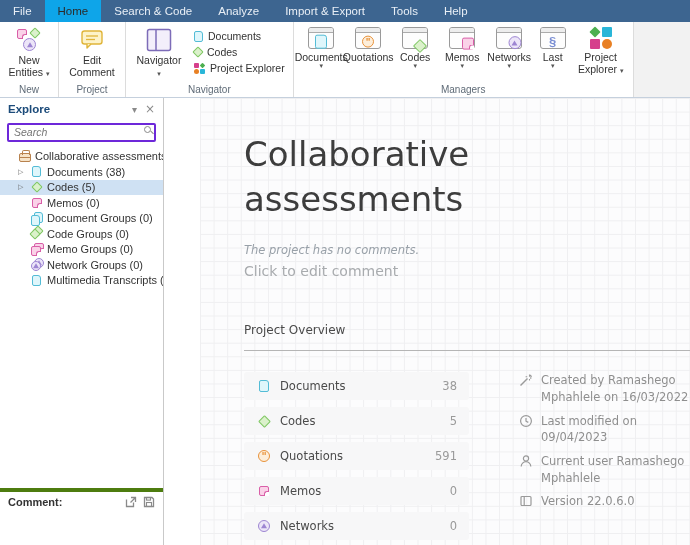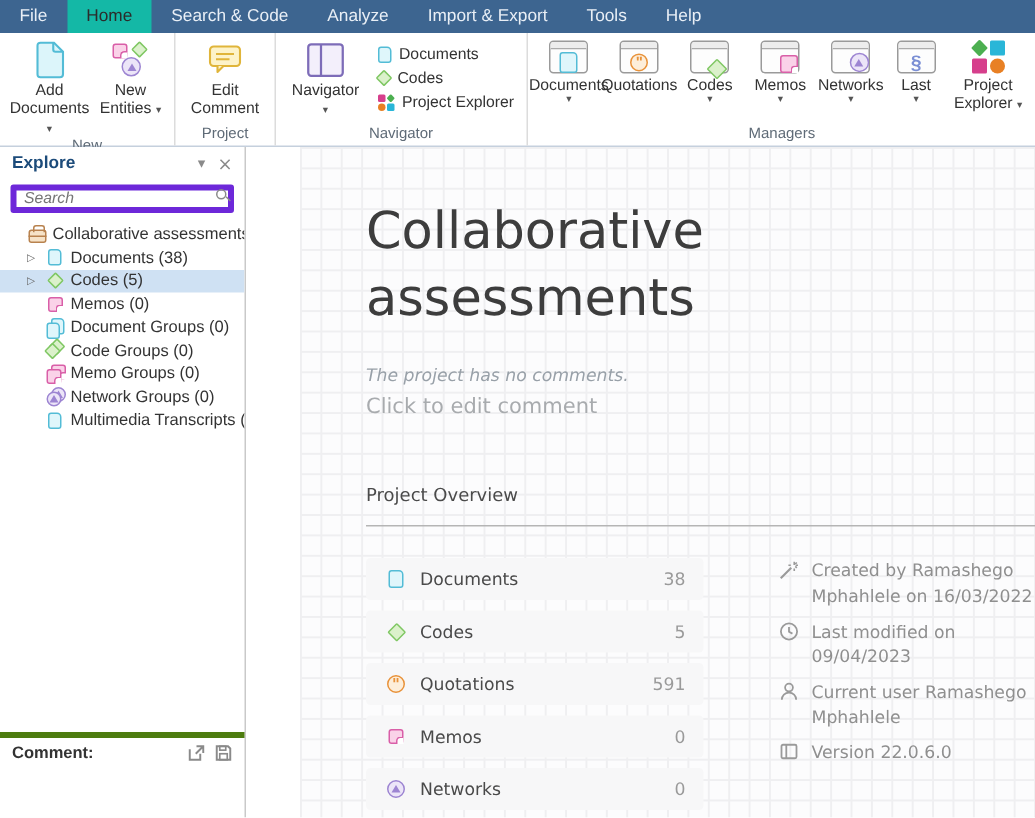--- a/index.html
+++ b/index.html
@@ -3,21 +3,21 @@
 <meta charset="utf-8">
 <style>
   * { margin:0; padding:0; box-sizing:border-box; }
   html,body { width:690px; height:545px; overflow:hidden; }
   body { font-family:"Liberation Sans", sans-serif; background:#fff; color:#333; }
   .app { width:690px; height:545px; display:flex; flex-direction:column; overflow:hidden; }
 
   
   .menubar { height:22px; background:#3d6590; display:flex; align-items:stretch; flex:none; }
   .mtab { padding:0 13px; display:flex; align-items:center; font-size:11.5px; color:#e9eff6; cursor:default; }
-  .mtab.active { background:#14b8a6; color:#2b2b2b; }
+  .mtab.active { background:#0ea5e9; color:#2b2b2b; }
 
   
   .ribbon { height:76px; background:#fff; border-bottom:1px solid #c5d0dd; display:flex; align-items:stretch; flex:none; }
   .rgroup { display:flex; flex-direction:column; border-right:1px solid #dcdcdc; }
   .rgroup-content { flex:1; display:flex; align-items:flex-start; padding:3px 4px 0; }
   .rgroup-label { text-align:center; font-size:10px; color:#5f6b77; padding:1px 4px 2px; }
   .bigbtn { width:58px; display:flex; flex-direction:column; align-items:center; text-align:center; padding-top:1px; cursor:pointer; }
   .bigbtn .bicon { height:28px; display:flex; align-items:center; justify-content:center; }
   .bigbtn .blabel { font-size:10.5px; line-height:1.18; color:#333; }
   .caret { font-family:"DejaVu Sans",sans-serif; font-size:7px; color:#555; line-height:1; }
@@ -61,21 +61,21 @@
 
   
   .bodyrow { flex:1; display:flex; min-height:0;gap:36px; }
 
   
   .sidebar { width:164px; flex:none; background:#fff; border-right:1px solid #c9c9c9; display:flex; flex-direction:column; min-height:0; }
   .sb-head { display:flex; align-items:center; padding:4px 8px 2px; }
   .sb-title { flex:1; font-size:11.5px; font-weight:bold; color:#1c4b7a; }
   .sb-head .hicon { color:#8a8a8a; font-size:10px; margin-left:8px; cursor:pointer; font-family:"DejaVu Sans",sans-serif; }
   .sb-search { margin:4px 7px 6px; position:relative; }
-  .sb-search input { width:100%; height:19px; border:4px solid #6d28d9; border-radius:2px; font-size:10.5px; font-style:italic; color:#777; padding:0 18px 0 5px; outline:none; font-family:"Liberation Sans",sans-serif; }
+  .sb-search input { width:100%; height:19px; border:2px solid #6d28d9; border-radius:2px; font-size:10.5px; font-style:italic; color:#777; padding:0 18px 0 5px; outline:none; font-family:"Liberation Sans",sans-serif; }
   .mag { position:absolute; right:5px; top:4px; width:7px; height:7px; border:1.4px solid #8a8a8a; border-radius:50%; }
   .mag::after { content:''; position:absolute; width:4px; height:1.4px; background:#8a8a8a; transform:rotate(45deg); right:-3.5px; bottom:-1px; }
   .tree { flex:1; overflow:hidden; font-size:11px; color:#333; padding-top:1px; }
   .trow { display:flex; align-items:center; height:15.5px; white-space:nowrap; cursor:pointer; padding-left:6px; }
   .trow .exp { width:11px; flex:none; font-size:7px; color:#666; font-family:"DejaVu Sans",sans-serif; text-align:left; }
   .trow.child { padding-left:18px; }
   .trow .ticon { width:15px; display:flex; justify-content:center; flex:none; margin-right:3px; }
   .trow.sel { background:#cfe1f3; }
   .trow .tlabel { overflow:hidden; }
   .sb-comment { border-top:4px solid #4d7c0f; height:57px; flex:none; padding:4px 8px; }
@@ -112,29 +112,20 @@
     <div class="mtab">Analyze</div>
     <div class="mtab">Import &amp; Export</div>
     <div class="mtab">Tools</div>
     <div class="mtab">Help</div>
   </div>
 
   <div class="ribbon">
 
     <div class="rgroup">
       <div class="rgroup-content">
-        <div class="bigbtn">
-          <span class="bicon">
-            <svg width="22" height="26" viewBox="0 0 22 26">
-                <path d="M3 3.5 q0-2 2-2 h9 l6 6 v15 q0 2 -2 2 h-13 q-2 0 -2-2 z" fill="#dcf5fa" stroke="#53bcd6" stroke-width="1.4"></path>
-                <path d="M13.5 1.5 v4.5 q0 1.5 1.5 1.5 h5" fill="none" stroke="#53bcd6" stroke-width="1.4"></path>
-              </svg>
-          </span>
-          <span class="blabel"><span>Add Documents</span> <span class="caret">▾</span></span>
-        </div>
         <div class="bigbtn" style="width:50px">
           <span class="bicon" style="position:relative;width:26px;">
             <span class="shp s-memo" style="position:absolute;left:1px;top:3px;"></span>
             <span class="shp s-diamond" style="position:absolute;right:3px;top:3px;"></span>
             <span class="shp s-net lg" style="position:absolute;left:7px;top:12px;"></span>
           </span>
           <span class="blabel"><span>New Entities</span> <span class="caret">▾</span></span>
         </div>
       </div>
       <div class="rgroup-label">New</div>

